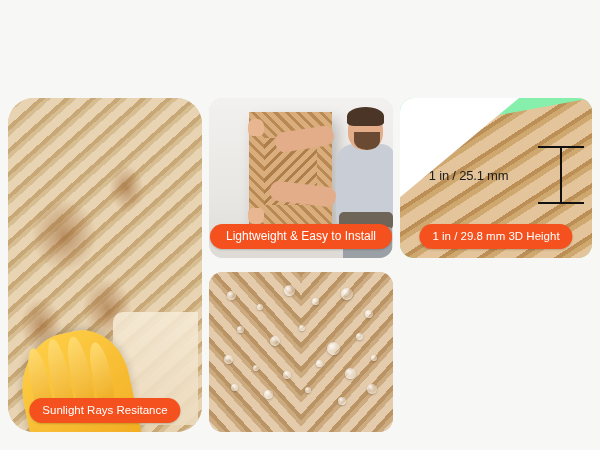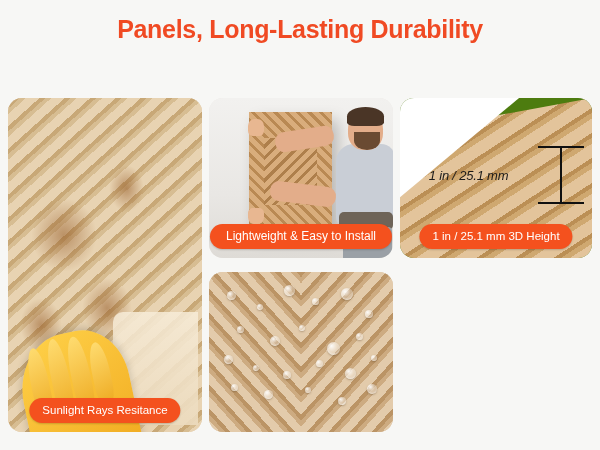--- a/index.html
+++ b/index.html
@@ -28,21 +28,21 @@
     grid-template-columns:194px 184px 192px;
     grid-template-rows:160px 160px;
     column-gap:7px;row-gap:14px;
   }
   .panel{
     position:relative;
     border-radius:14px;
     overflow:hidden;
     background:#ece8e3;
   }
-  .panel.span2{grid-row:1 / span 2;height:334px;border-radius:14px;}
+  .panel.span2{grid-row:1 / span 2;height:334px;border-radius:26px;}
 
   .badge{
     position:absolute;
     left:50%;transform:translateX(-50%);
     bottom:9px;
     background:#f4511e;
     color:#fff;
     border-radius:999px;
     padding:5px 16px 6px;
     font-size:12px;
@@ -197,21 +197,21 @@
     width:17%;height:52%;
     background:linear-gradient(160deg,#ffdd72,#eeab22);
     border-radius:50% 50% 28% 28%;
   }
   .f1{left:10%;}
   .f2{left:29%;top:2%;height:58%;}
   .f3{left:48%;top:4%;height:55%;}
   .f4{left:67%;top:11%;height:46%;}
 
   
-  .sc-height{position:absolute;inset:0;background:#4d7c0f;font-style:italic;}
+  .sc-height{position:absolute;inset:0;background:#86efac;}
   .hgt-wood{
     position:absolute;inset:0;
     background:repeating-linear-gradient(-33deg,
       #e3c49b 0 12px,#cfa870 12px 17px,#bb8f55 17px 21px);
     clip-path:polygon(100% 0,100% 100%,0 100%,0 22%);
   }
   .hgt-white{
     position:absolute;inset:0;
     background:#ffffff;
     clip-path:polygon(0 0,62% 0,0 62%);
@@ -246,21 +246,20 @@
       rgba(190,165,135,.40) 100%);
     border-radius:50%;
     box-shadow:0 1px 2px rgba(90,65,40,.35),
                inset 0 -1px 2px rgba(255,255,255,.6);
   }
 </style>
 </head>
 <body>
 
 <div class="headline">
-  <span class="l2">Panels, Long-Lasting Durability</span>
 </div>
 
 <div class="grid">
 
   <div class="panel">
     <div class="sc-install">
       <div class="wall-panel"></div>
       <div class="person">
         <div class="torso"></div>
         <div class="belt"></div>
@@ -300,21 +299,21 @@
     <div class="sc-height">
       <div class="hgt-wood"></div>
       <div class="hgt-white"></div>
       <div class="dim-text">1 in / 25.1 mm</div>
       <div class="ibeam">
         <div class="cap top"></div>
         <div class="stem"></div>
         <div class="cap bot"></div>
       </div>
     </div>
-    <div class="badge small">1 in / 25.1 mm 3D Height</div>
+    <div class="badge small">1 in / 29.8 mm 3D Height</div>
   </div>
 
   <div class="panel">
     <div class="sc-water">
       <div class="chev-l"></div>
       <div class="chev-r"></div>
       <div class="drop" style="left:10%;top:12%;width:9px;height:9px;"></div>
       <div class="drop" style="left:26%;top:20%;width:6px;height:6px;"></div>
       <div class="drop" style="left:41%;top:8%;width:11px;height:11px;"></div>
       <div class="drop" style="left:56%;top:16%;width:7px;height:7px;"></div>

